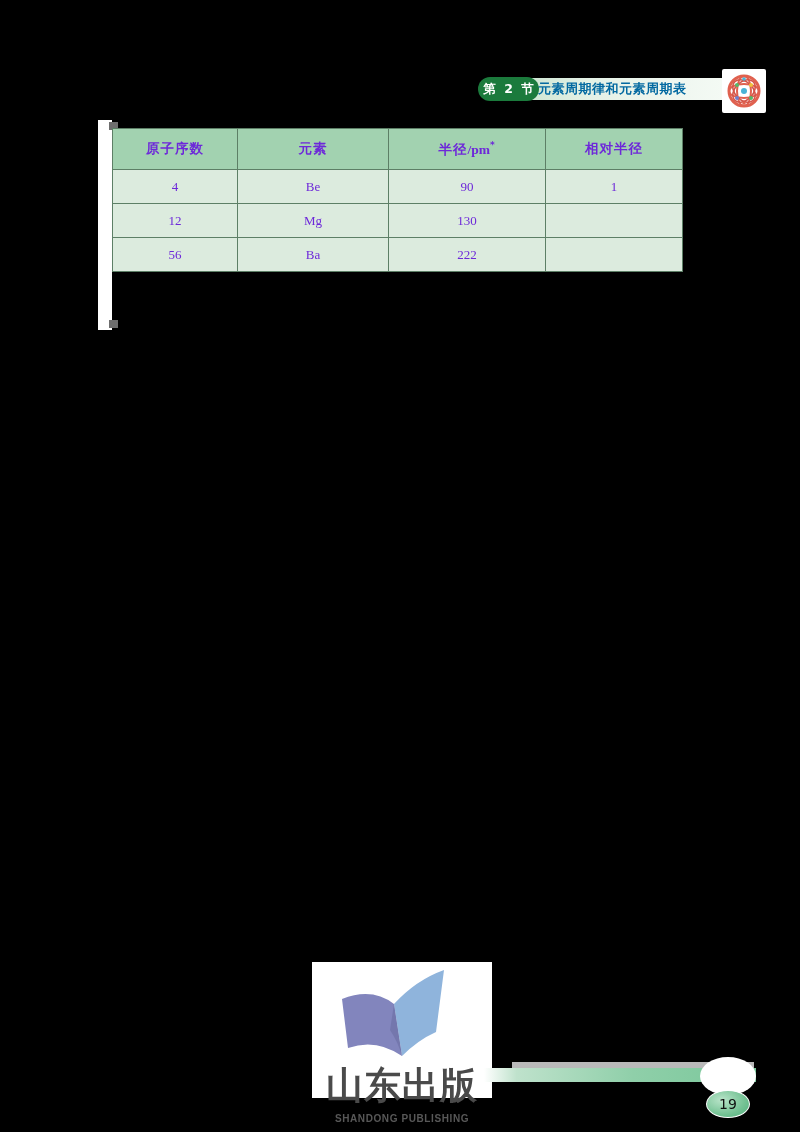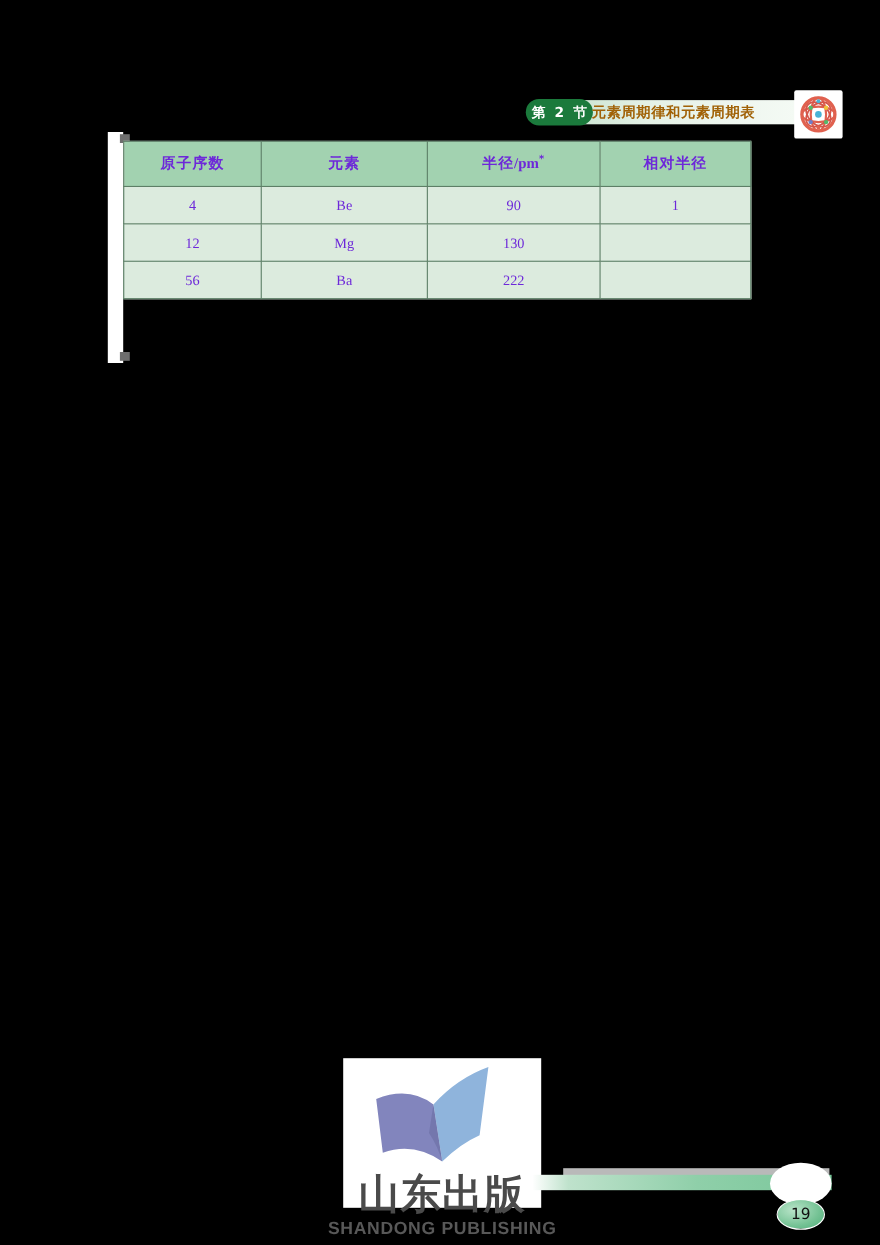--- a/index.html
+++ b/index.html
@@ -13,21 +13,21 @@
     height: 1132px;
     background: #000000;
     overflow: hidden;
     font-family: "Liberation Sans", sans-serif;
   }
 
   
   #running-head {
     position: absolute;
     left: 478px;
-    top: 90px;
+    top: 77px;
     width: 250px;
     height: 26px;
   }
   .section-badge {
     position: absolute;
     left: 0px;
     top: 0px;
     width: 61px;
     height: 24px;
     border-radius: 12px;
@@ -56,21 +56,21 @@
     position: absolute;
     left: 60px;
     top: 1px;
     width: 180px;
     height: 22px;
     display: flex;
     align-items: center;
     justify-content: flex-start;
     font-size: 13px;
     font-weight: bold;
-    color: #a16207;
+    color: #0369a1;
     letter-spacing: 0.5px;
     font-family: "DejaVu Sans", sans-serif;
     white-space: nowrap;
   }
   .head-emblem {
     position: absolute;
     left: 244px;
     top: -8px;
     width: 44px;
     height: 44px;
@@ -189,21 +189,21 @@
   }
   #footer-logo .logo-en {
     position: absolute;
     left: 0px;
     top: 146px;
     width: 180px;
     height: 20px;
     display: flex;
     align-items: center;
     justify-content: center;
-    font-size: 16px;
+    font-size: 10px;
     font-weight: bold;
     color: #585858;
     letter-spacing: 0.6px;
     font-family: "Liberation Sans", sans-serif;
     white-space: nowrap;
   }
 
   
   #page-footer {
     position: absolute;

